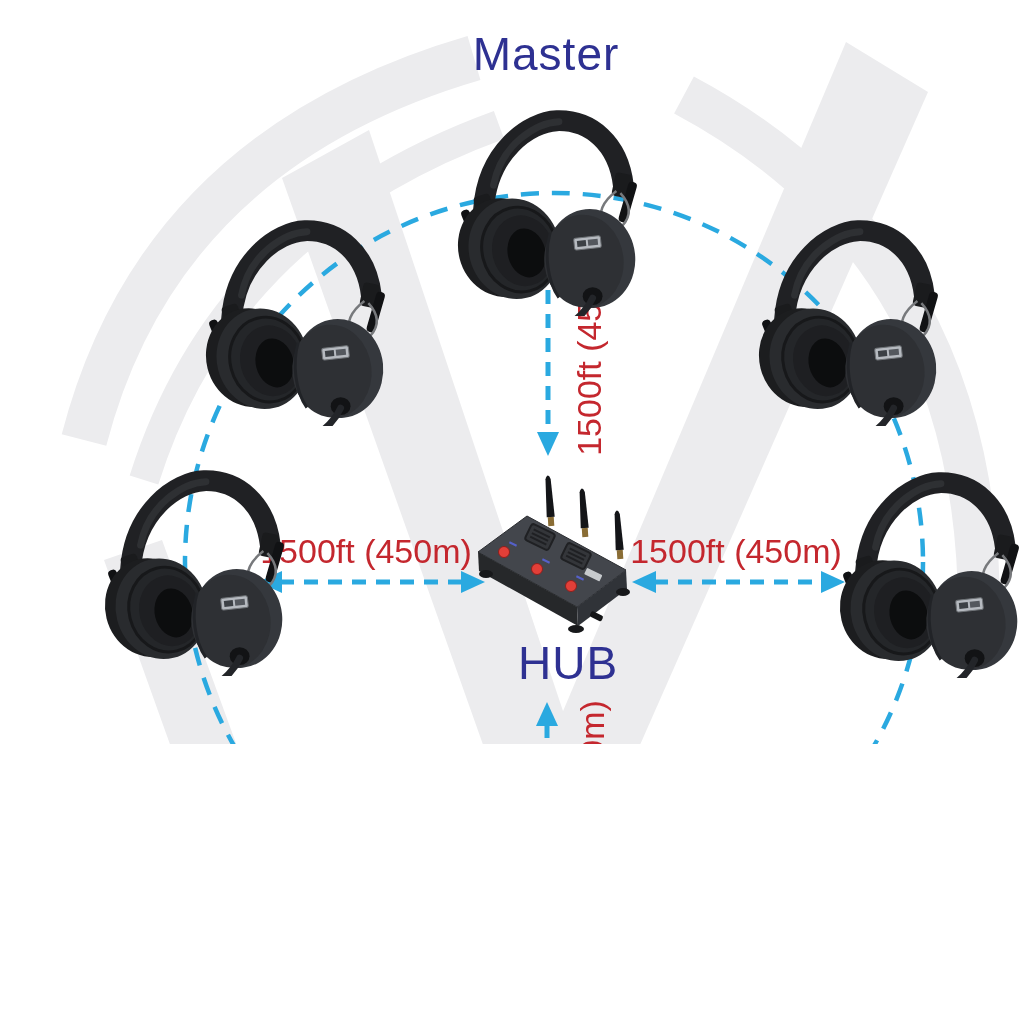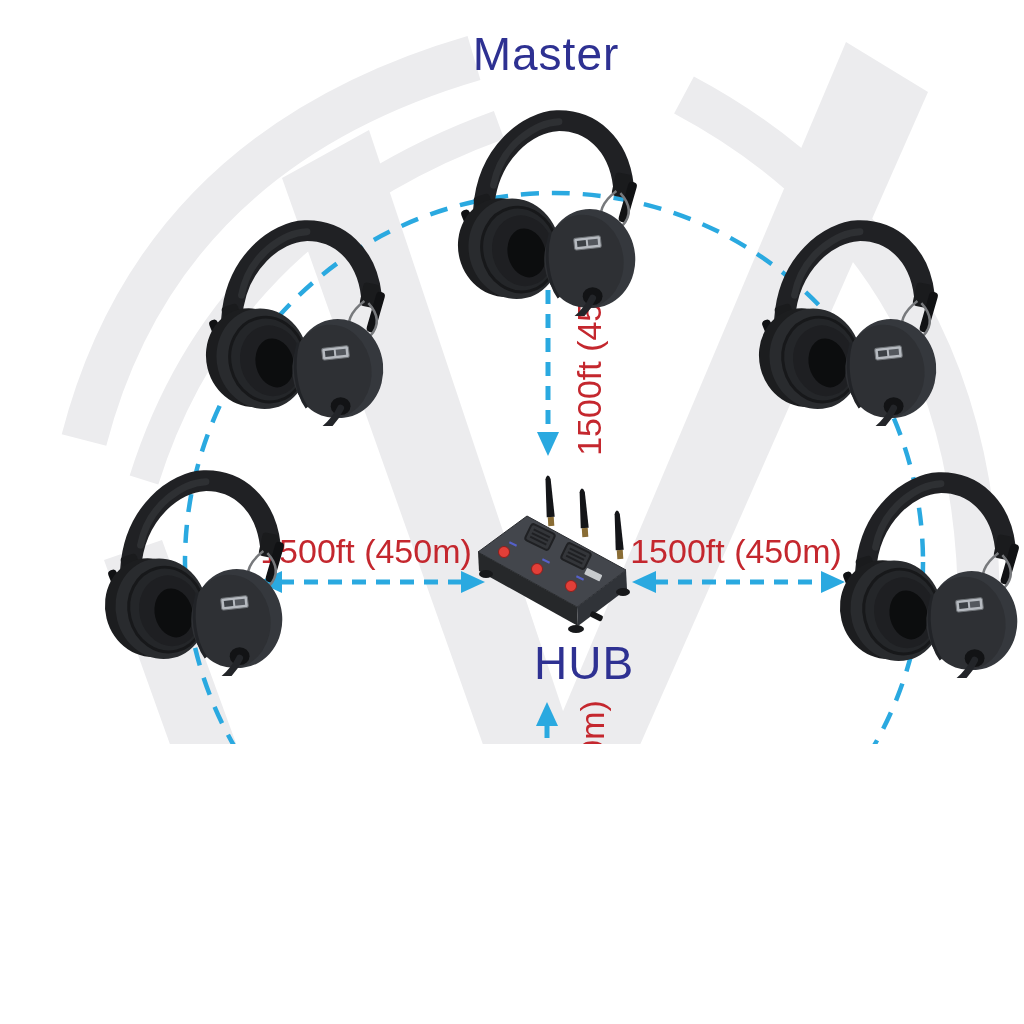--- a/index.html
+++ b/index.html
@@ -178,20 +178,20 @@
       <rect x="78" y="105" width="8" height="2" fill="#5561c9" transform="rotate(26 82 106)"></rect>
       <rect x="112" y="122" width="8" height="2" fill="#5561c9" transform="rotate(26 116 123)"></rect>
     </g>
 
     <rect x="121" y="116" width="17" height="7" rx="1" fill="#c7cacd" transform="rotate(26 129 119)"></rect>
     <rect x="126" y="158" width="13" height="6" rx="2" fill="#141517" transform="rotate(26 132 161)"></rect>
   </svg>
 
   <div class="texts">
     <div class="label navy" style="left:502px;top:54px">Master</div>
-    <div class="label navy" style="left:540px;top:663px">HUB</div>
+    <div class="label navy" style="left:524px;top:663px">HUB</div>
     <div class="label red vert" style="left:545px;top:350px">1500ft (450m)</div>
     <div class="label red vert" style="left:548px;top:806px">1500ft (450m)</div>
     <div class="label red" style="left:322px;top:551px">1500ft (450m)</div>
     <div class="label red" style="left:692px;top:551px">1500ft (450m)</div>
   </div>
 
 </div>
 
 </body></html>

